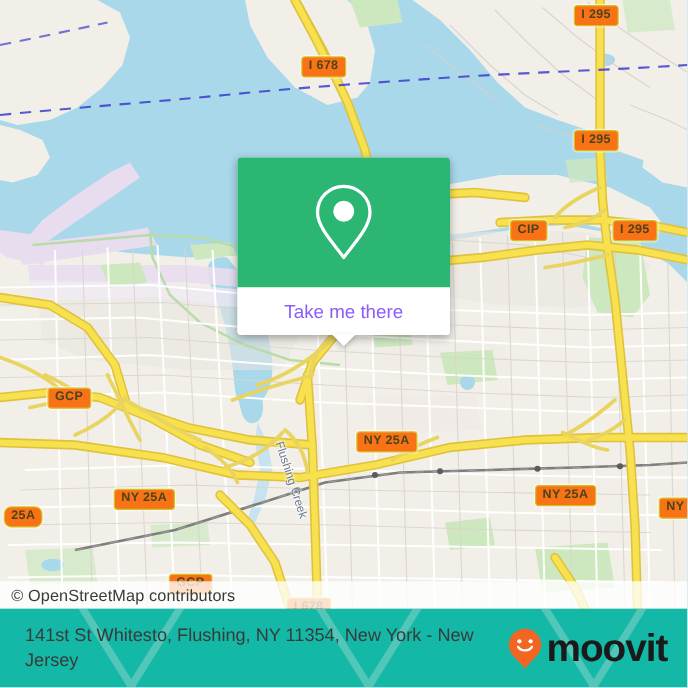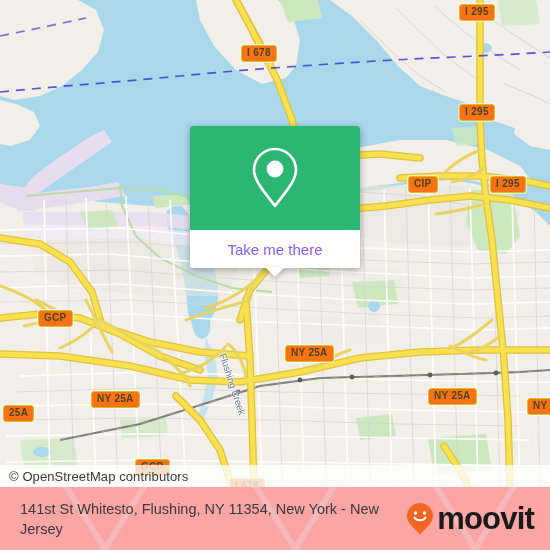--- a/index.html
+++ b/index.html
@@ -88,21 +88,21 @@
     border-left: 10px solid transparent;
     border-right: 10px solid transparent;
     border-top: 10px solid #ffffff;
     filter: drop-shadow(0 2px 2px rgba(0,0,0,0.22));
   }
 
   
   #footer {
     position: absolute;
     left: 0; top: 487px; width: 550px; height: 63px;
-    background: #fca5a5;
+    background: #14b8a6;
     display: flex; align-items: center;
     overflow: hidden;
   }
   #footer-watermark {
     position: absolute; left:0; top:0; width:550px; height:63px;
     opacity: .30;
   }
   #footer-text {
     position: relative;
     font-size: 14.5px;
@@ -317,21 +317,21 @@
         <div class="shield" style="left: 459px; top: 4px;">I 295</div>
         <div class="shield" style="left: 241px; top: 45px;">I 678</div>
         <div class="shield" style="left: 459px; top: 104px;">I 295</div>
         <div class="shield" style="left: 408px; top: 176px;">CIP</div>
         <div class="shield" style="left: 490px; top: 176px;">I 295</div>
         <div class="shield" style="left: 38px; top: 310px;">GCP</div>
         <div class="shield" style="left: 285px; top: 345px;">NY 25A</div>
         <div class="shield" style="left: 428px; top: 388px;">NY 25A</div>
         <div class="shield" style="left: 527px; top: 398px;">NY</div>
         <div class="shield" style="left: 91px; top: 391px;">NY 25A</div>
-        <div class="shield" style="left: 3px; top: 405px;">25A</div>
+        <div class="shield" style="left: 3px; top: 405px; border-radius: 6px;">25A</div>
         <div class="shield" style="left: 135px; top: 459px;">GCP</div>
         <div class="shield" style="left: 229px; top: 478px;">I 678</div>
       </div>
 
     <div id="water-labels">
         <div class="creek-label" style="left: 228px; top: 352px; transform: rotate(72deg);">Flushing Creek</div>
       </div>
 
     <div id="osm-bar">
       <span>© OpenStreetMap contributors</span>

